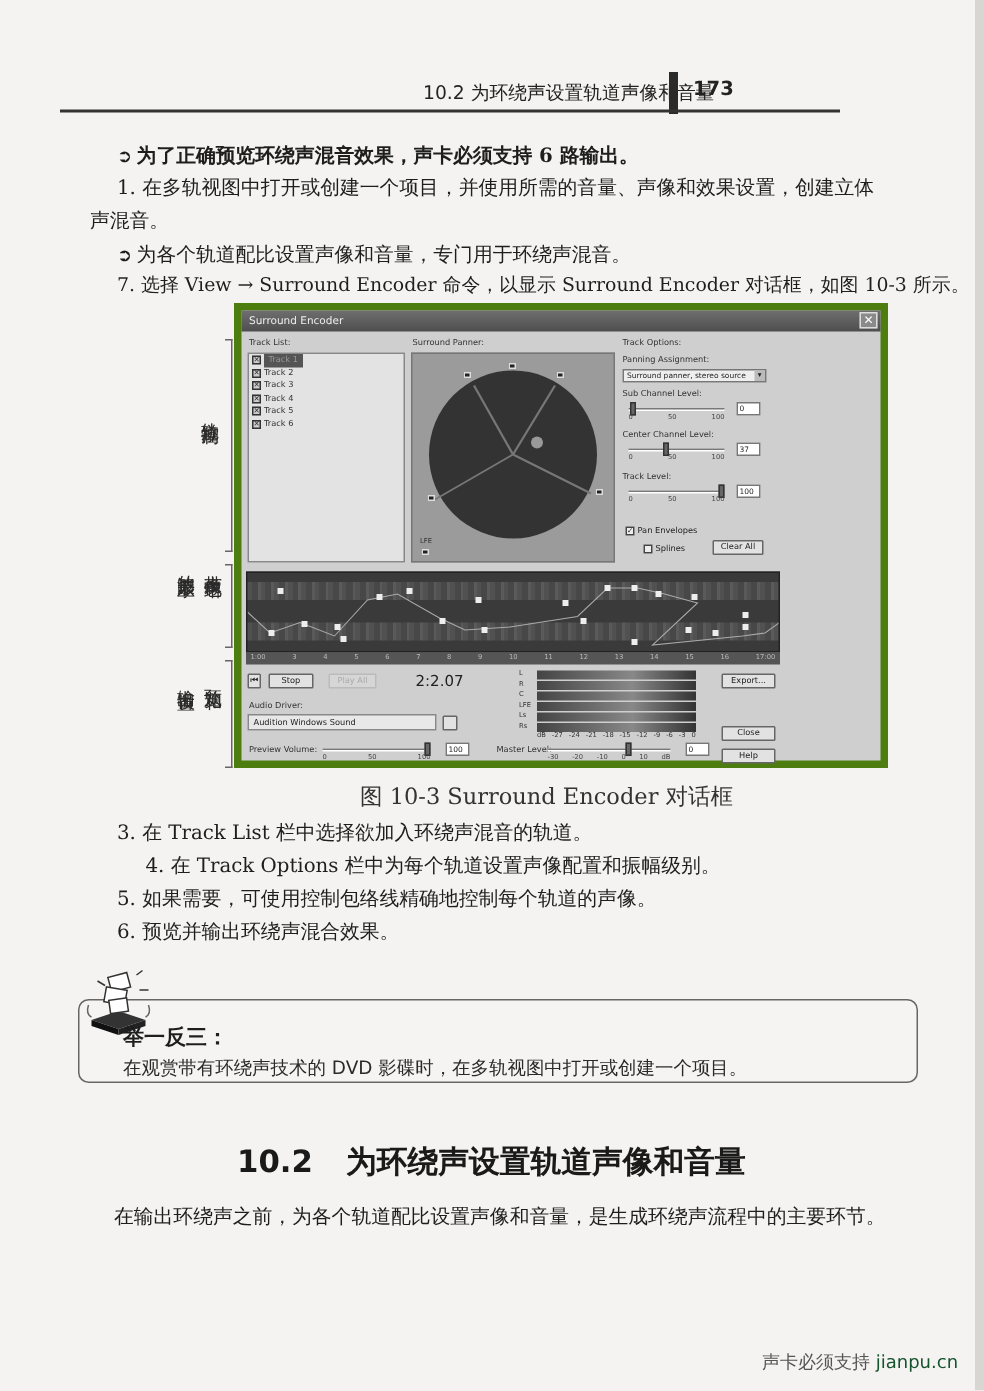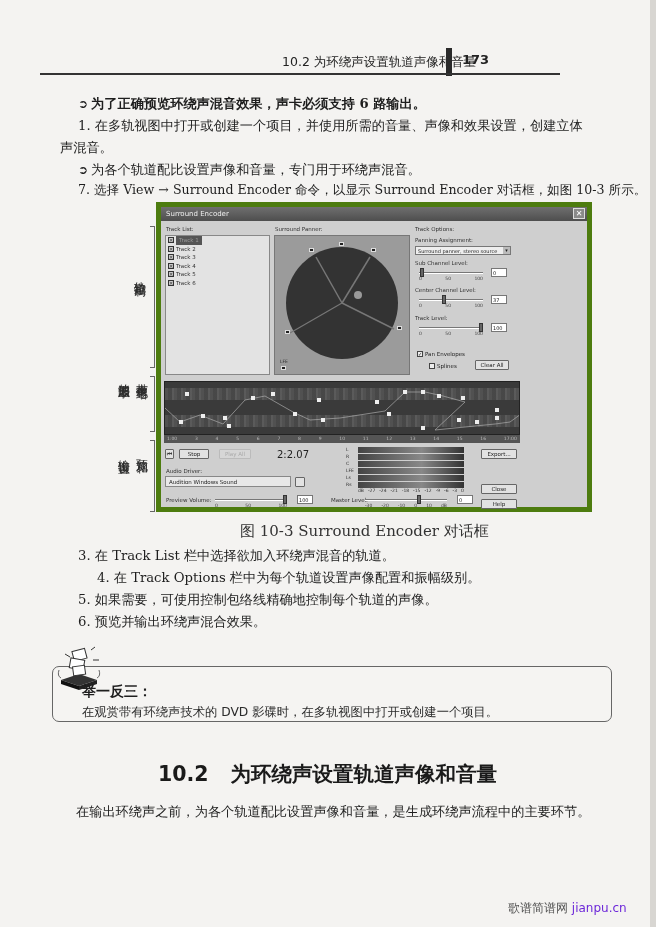--- a/index.html
+++ b/index.html
@@ -64,21 +64,21 @@
   
   .tip-box { position: absolute; left: 52px; top: 666px; width: 560px; height: 56px; border: 1.5px solid #666; border-radius: 7px; background: #f5f4f2; }
   .tip-title { position: absolute; left: 82px; top: 683px; font-family: "DejaVu Sans", sans-serif; font-size: 14px; font-weight: bold; }
   .tip-text { position: absolute; left: 82px; top: 704px; font-family: "DejaVu Sans", sans-serif; font-size: 12.3px; color: #2a2a2a; white-space: nowrap; }
   .tip-icon { position: absolute; left: 55px; top: 644px; width: 48px; height: 50px; }
 
   .sec-title { position: absolute; left: 158px; top: 760px; font-family: "DejaVu Sans", sans-serif; font-weight: bold; font-size: 20.5px; color: #1a1a1a; white-space: nowrap; }
   .sec-title .num { margin-right: 22px; }
 
   .watermark { position: absolute; left: 508px; top: 900px; font-size: 12px; color: #555; white-space: nowrap; }
-  .watermark .dom { color: #6d28d9; font-family: "DejaVu Sans", sans-serif; }
+  .watermark .dom { color: #14532d; font-family: "DejaVu Sans", sans-serif; }
 </style>
 </head>
 <body>
 
 <div class="page-edge"></div>
 
 <div class="hdr-title">10.2  为环绕声设置轨道声像和音量</div>
 <div class="hdr-bar"></div>
 <div class="hdr-page">173</div>
 <div class="hdr-rule"></div>
@@ -345,15 +345,15 @@
 </svg>
 <div class="tip-title">举一反三：</div>
 <div class="tip-text">在观赏带有环绕声技术的 DVD 影碟时，在多轨视图中打开或创建一个项目。</div>
 
 <div class="sec-title">
   <span class="num">10.2</span><span>为环绕声设置轨道声像和音量</span>
 </div>
 <div class="p" style="left:76px;top:802px;">在输出环绕声之前，为各个轨道配比设置声像和音量，是生成环绕声流程中的主要环节。</div>
 
 <div class="watermark">
-  <span>歌谱简谱网</span>
+  <span>声卡必须支持</span>
   <span class="dom">jianpu.cn</span>
 </div>
 
 </body></html>

